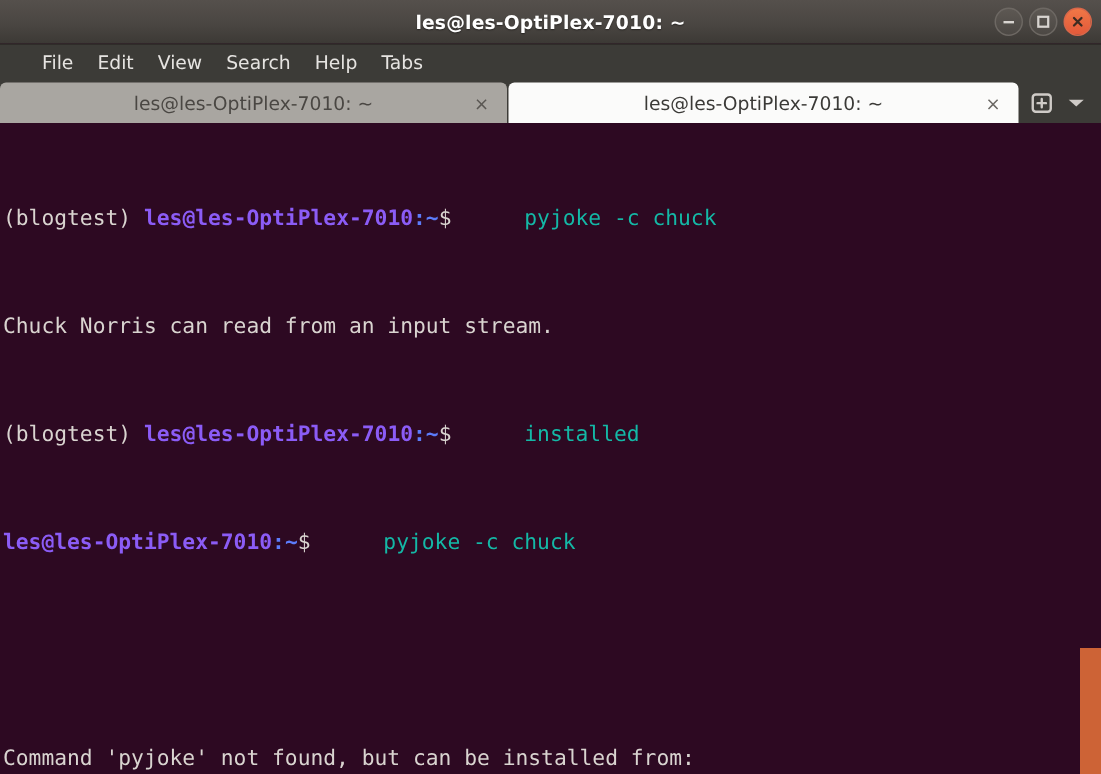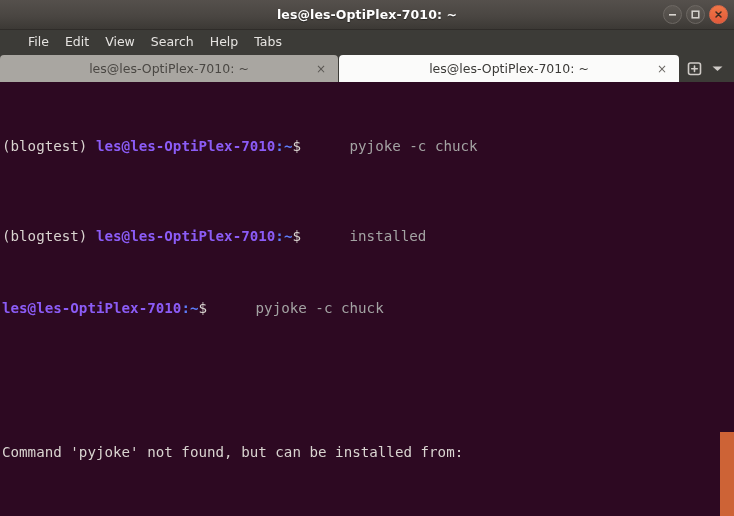--- a/index.html
+++ b/index.html
@@ -167,21 +167,21 @@
   }
   .tline {
     height: 18px;
     white-space: pre;
   }
   .venv   { color: #d9d4d0; text-align: right; }
   .userhost { color: #8b5cf6; font-weight: bold; }
   .colon  { color: #5c7cfa; font-weight: bold; }
   .path   { color: #5c7cfa; font-weight: bold; }
   .dollar { color: #d9d4d0; }
-  .cmd    { color: #a3a3a3; padding-left: 40px; }
+  .cmd    { color: #14b8a6; padding-left: 40px; }
   .out    { color: #d9d4d0; }
 
   
   #scrollbar-track {
     position: absolute;
     right: 0;
     top: 82px;
     width: 14px;
     height: 434px;
     background: #2d0922;
@@ -250,20 +250,21 @@
         </svg>
       </span>
     </div>
   </div>
 
   <div id="terminal">
     <div id="term-content">
 
       <div class="tline"><span class="venv">(blogtest) </span><span class="userhost">les@les-OptiPlex-7010</span><span class="colon">:</span><span class="path">~</span><span class="dollar">$ </span><span class="cmd">pyjoke -c chuck</span></div>
 
+      <div class="tline"><span class="out">Chuck Norris can read from an input stream.</span></div>
 
       <div class="tline"><span class="venv">(blogtest) </span><span class="userhost">les@les-OptiPlex-7010</span><span class="colon">:</span><span class="path">~</span><span class="dollar">$ </span><span class="cmd">installed</span></div>
 
       <div class="tline"><span class="userhost">les@les-OptiPlex-7010</span><span class="colon">:</span><span class="path">~</span><span class="dollar">$ </span><span class="cmd">pyjoke -c chuck</span></div>
 
       <div class="tline">&nbsp;</div>
 
       <div class="tline"><span class="out">Command 'pyjoke' not found, but can be installed from:</span></div>
 
       

